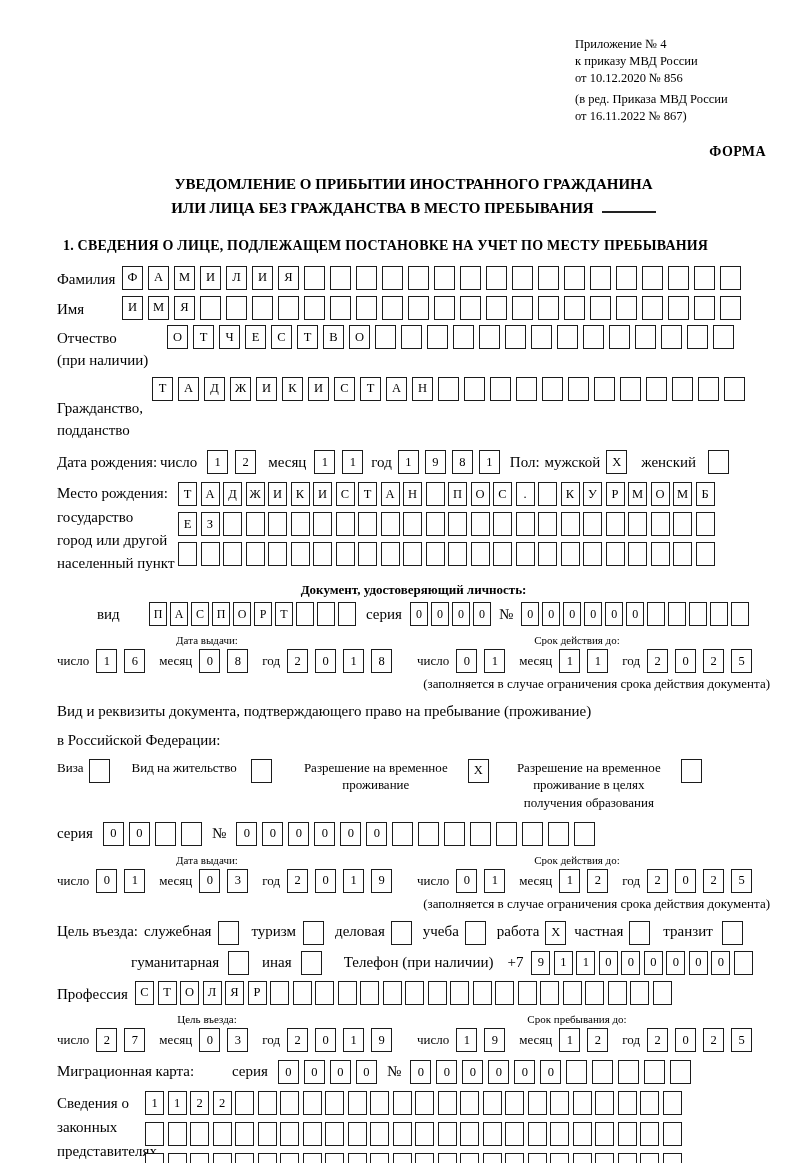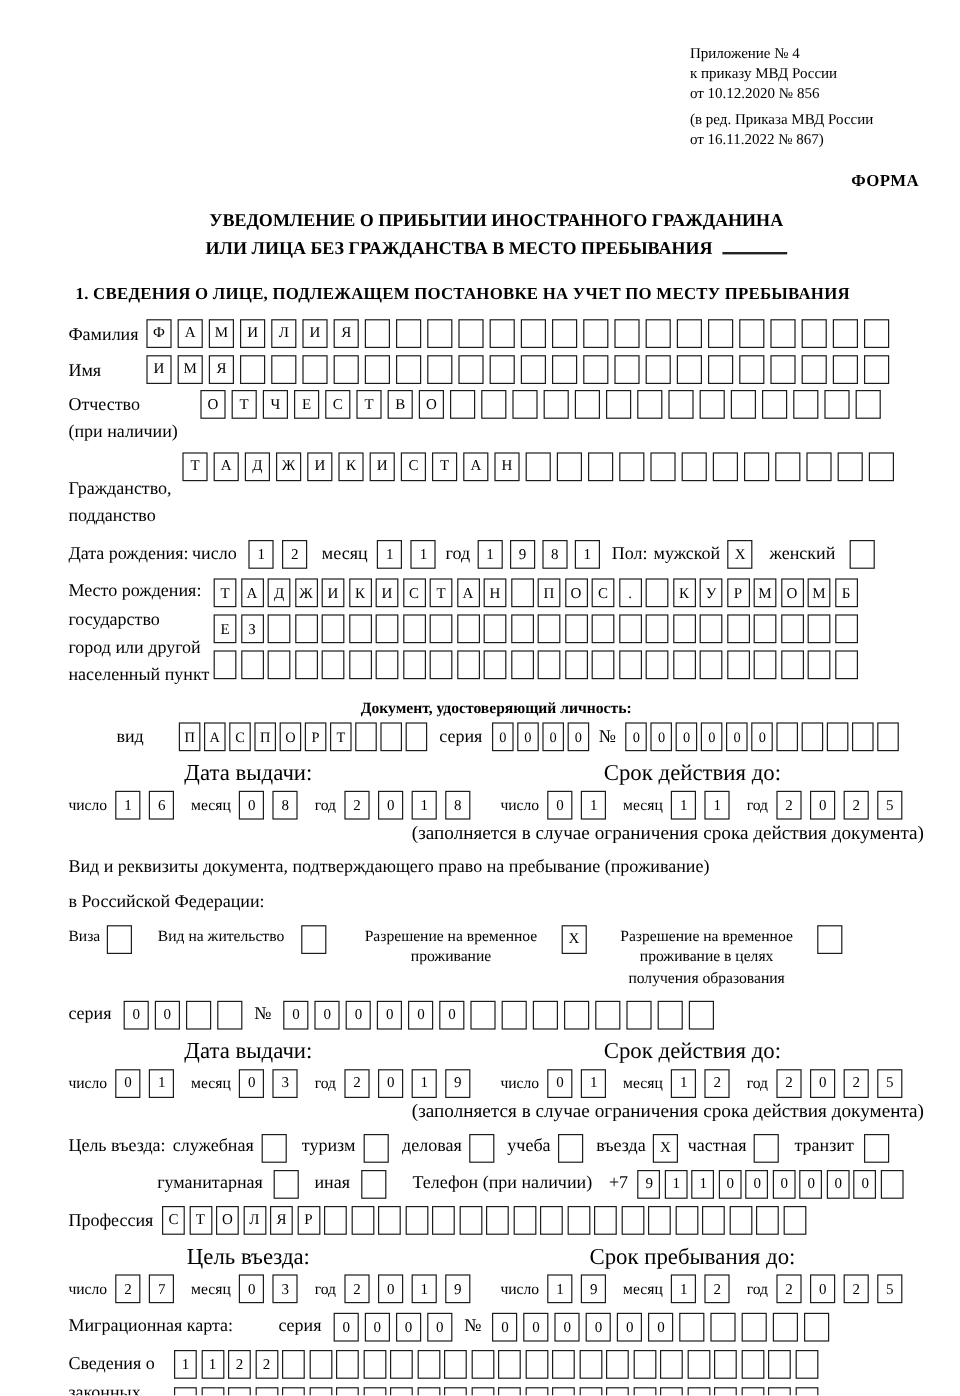--- a/index.html
+++ b/index.html
@@ -22,29 +22,29 @@
   .cell{
     width:19px;height:22px;border:1.6px solid #1c1c1c;box-sizing:content-box;
     display:flex;align-items:center;justify-content:center;
     font-size:12.5px;flex-shrink:0;background:#fff;
   }
   .cells.tight{gap:3.5px;}
   .cells.tight .cell{width:17px;}
   .cells.xtight{gap:3px;}
   .cells.xtight .cell{width:16px;font-size:12px;}
   .stack{display:flex;flex-direction:column;gap:6px;}
-  .datehead{display:flex;font-size:19px;margin-top:8px;}
+  .datehead{display:flex;font-size:11px;margin-top:8px;}
   .datehead .h1{width:300px;text-align:center;}
   .datehead .h2{width:320px;text-align:center;margin-left:60px;}
   .daterow{display:flex;align-items:center;font-size:13px;margin-top:3px;}
   .dgroup{display:flex;align-items:center;}
   .dgroup .dl{margin-right:7px;}
   .dgroup .cells{gap:7px;margin-right:14px;}
   .dgroup .cells:last-child{margin-right:0;}
-  .note-right{font-size:16px;text-align:right;margin-top:3px;}
+  .note-right{font-size:13px;text-align:right;margin-top:3px;}
 
   .opt{display:flex;align-items:flex-start;}
   .opt .olabel{text-align:center;line-height:1.35;}
   .opt .cells{margin-left:8px;margin-top:0;}
   .center-bold{font-weight:bold;font-size:13px;text-align:center;margin-top:7px;}
   .footer-note{font-size:12px;text-align:right;margin-top:6px;}
 </style>
 </head>
 <body>
 
@@ -515,21 +515,21 @@
         <span class="cell"></span>
       </span>
     <span class="lbl" style="margin:0 6px 0 11px;">деловая</span>
     <span class="cells">
         <span class="cell"></span>
       </span>
     <span class="lbl" style="margin:0 6px 0 11px;">учеба</span>
     <span class="cells">
         <span class="cell"></span>
       </span>
-    <span class="lbl" style="margin:0 6px 0 11px;">въезда</span>
+    <span class="lbl" style="margin:0 6px 0 11px;">работа</span>
     <span class="cells">
         <span class="cell">X</span>
       </span>
     <span class="lbl" style="margin:0 6px 0 8px;">частная</span>
     <span class="cells">
         <span class="cell"></span>
       </span>
     <span class="lbl" style="margin:0 9px 0 13px;">транзит</span>
     <span class="cells">
         <span class="cell"></span>

